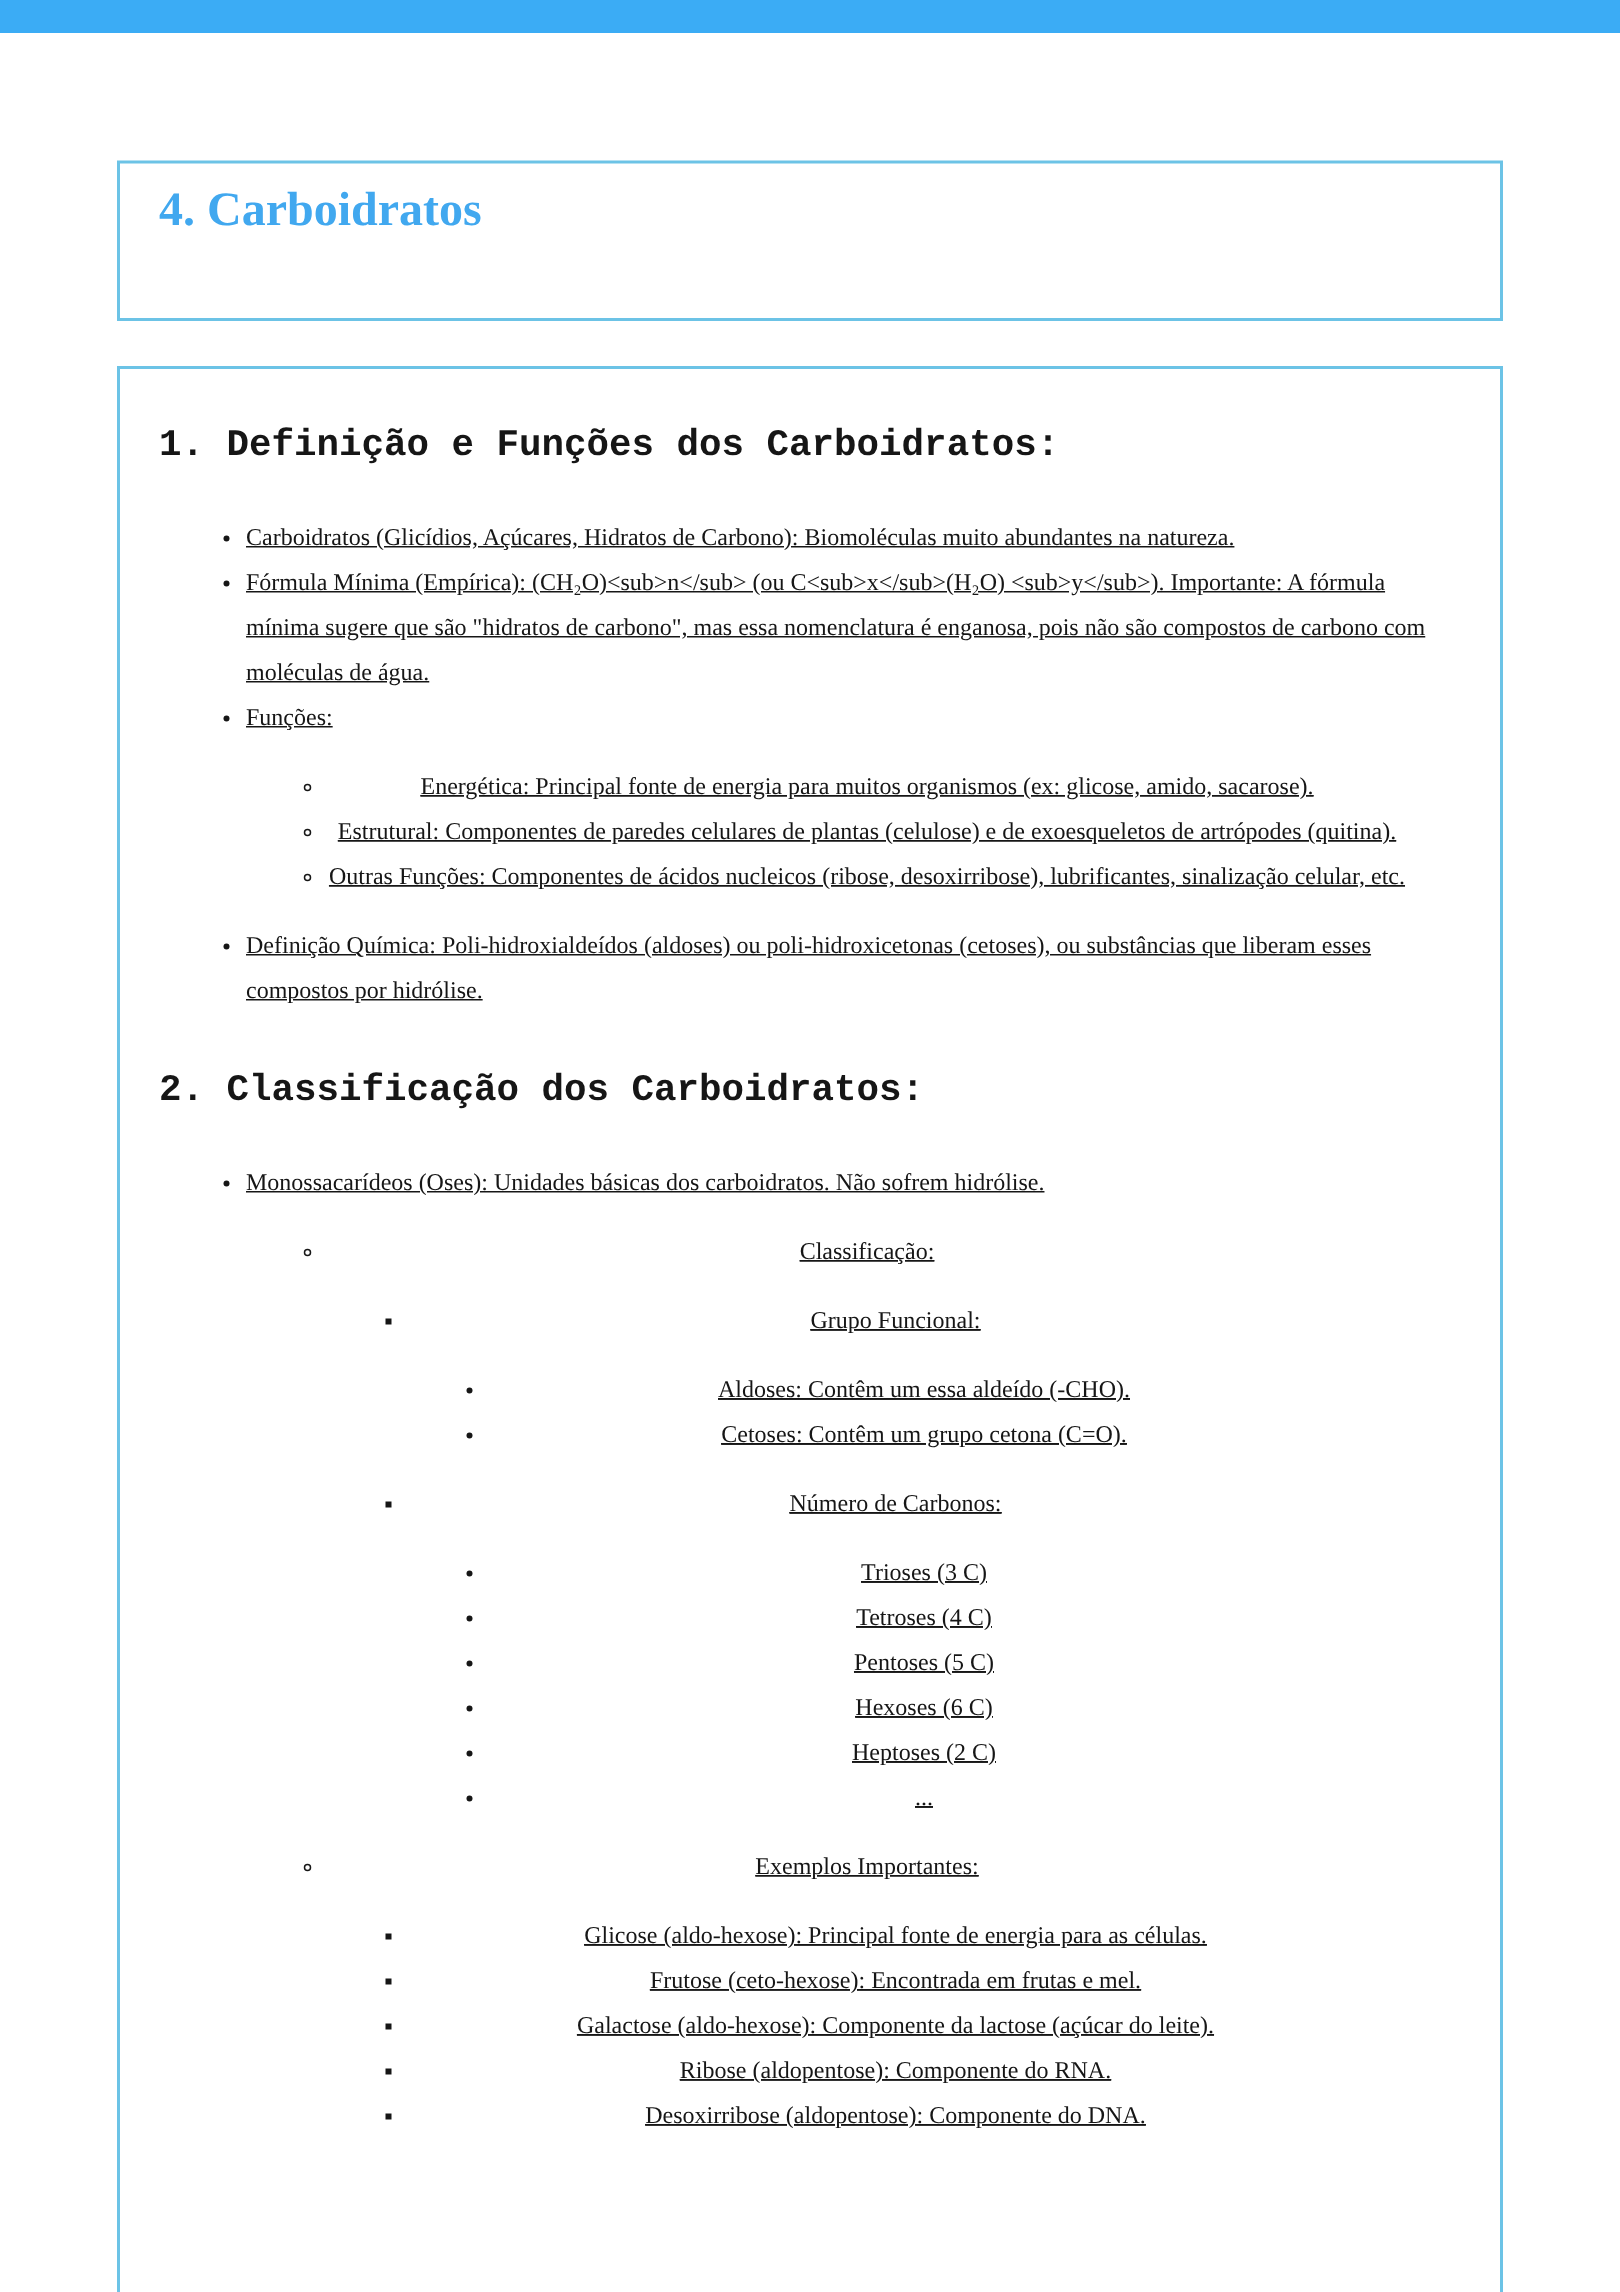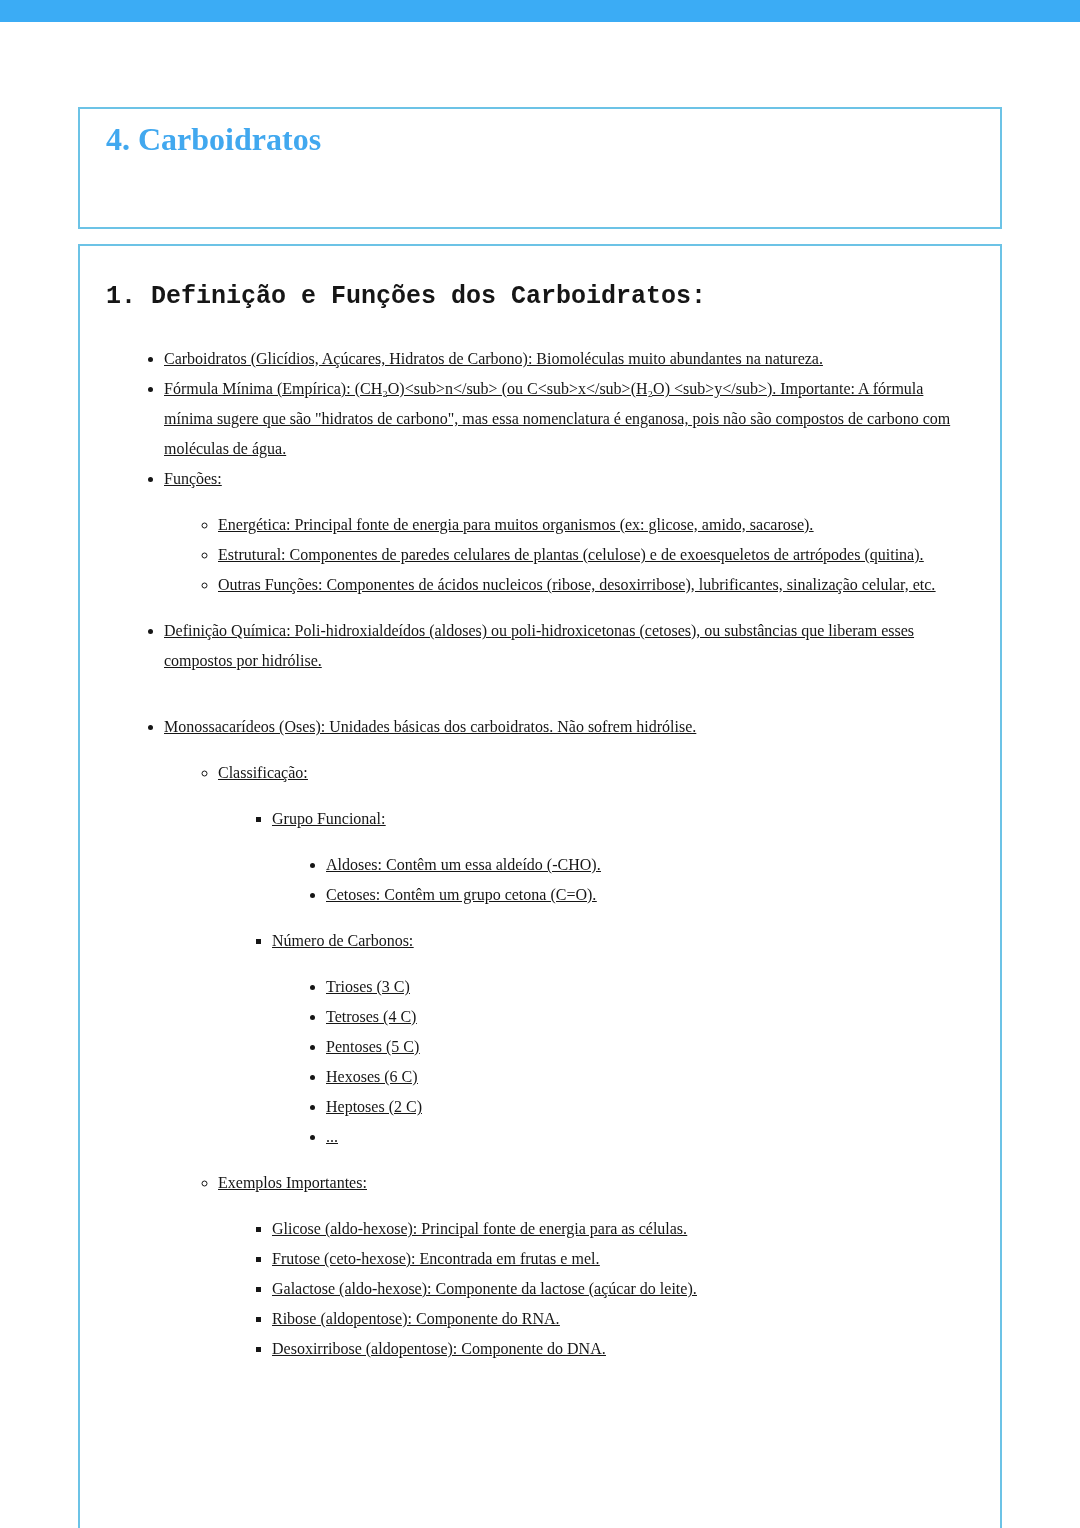--- a/index.html
+++ b/index.html
@@ -19,21 +19,21 @@
     font-family:"Liberation Serif","DejaVu Serif",serif;
     color:var(--text);
   }
   .topbar{
     position:absolute;left:0;top:0;
     width:1080px;height:22px;
     background:var(--topbar);
   }
   .header-box{
     position:absolute;left:78px;top:107px;
-    width:924px;height:122px;
+    width:924px;height:107px;
     border:2px solid var(--border);
     background:var(--bg);
     padding:10px 26px 0 26px;
   }
   .page-title{
     margin:0;
     font-size:32px;
     font-weight:bold;
     line-height:40px;
     color:var(--accent);
@@ -62,21 +62,21 @@
     font-family:Liberation Mono, monospace;
   }
   .content-box ul{
     margin:16px;
     padding-left:42px;
     list-style:disc outside;
     font-size:16px;
     line-height:30px;
     text-decoration:underline;
   }
-  .content-box ul ul{padding-left:38px;list-style:circle outside;}
+  .content-box ul ul{padding-left:38px;list-style:circle outside;text-align:center;}
   .content-box ul ul ul{list-style:square outside;}
   .content-box ul ul ul ul{list-style:disc outside;}
   .content-box li{margin:0;padding:0;}
 </style>
 </head>
 <body>
 
 <div class="topbar"></div>
 
 <div class="header-box">
@@ -92,20 +92,21 @@
           <li>Fórmula Mínima (Empírica): (CH₂O)&lt;sub&gt;n&lt;/sub&gt; (ou C&lt;sub&gt;x&lt;/sub&gt;(H₂O) &lt;sub&gt;y&lt;/sub&gt;). Importante: A fórmula mínima sugere que são "hidratos de carbono", mas essa nomenclatura é enganosa, pois não são compostos de carbono com moléculas de água.</li>
           <li>Funções:<ul>
               <li>Energética: Principal fonte de energia para muitos organismos (ex: glicose, amido, sacarose).</li>
               <li>Estrutural: Componentes de paredes celulares de plantas (celulose) e de exoesqueletos de artrópodes (quitina).</li>
               <li>Outras Funções: Componentes de ácidos nucleicos (ribose, desoxirribose), lubrificantes, sinalização celular, etc.</li>
             </ul></li>
           <li>Definição Química: Poli-hidroxialdeídos (aldoses) ou poli-hidroxicetonas (cetoses), ou substâncias que liberam esses compostos por hidrólise.</li>
         </ul>
       </section>
       <section>
+        <h2 class="section-heading">2. Classificação dos Carboidratos:</h2>
         <ul>
           <li>Monossacarídeos (Oses): Unidades básicas dos carboidratos. Não sofrem hidrólise.<ul>
               <li>Classificação:<ul>
                   <li>Grupo Funcional:<ul>
                       <li>Aldoses: Contêm um essa aldeído (-CHO).</li>
                       <li>Cetoses: Contêm um grupo cetona (C=O).</li>
                     </ul></li>
                   <li>Número de Carbonos:<ul>
                       <li>Trioses (3 C)</li>
                       <li>Tetroses (4 C)</li>

